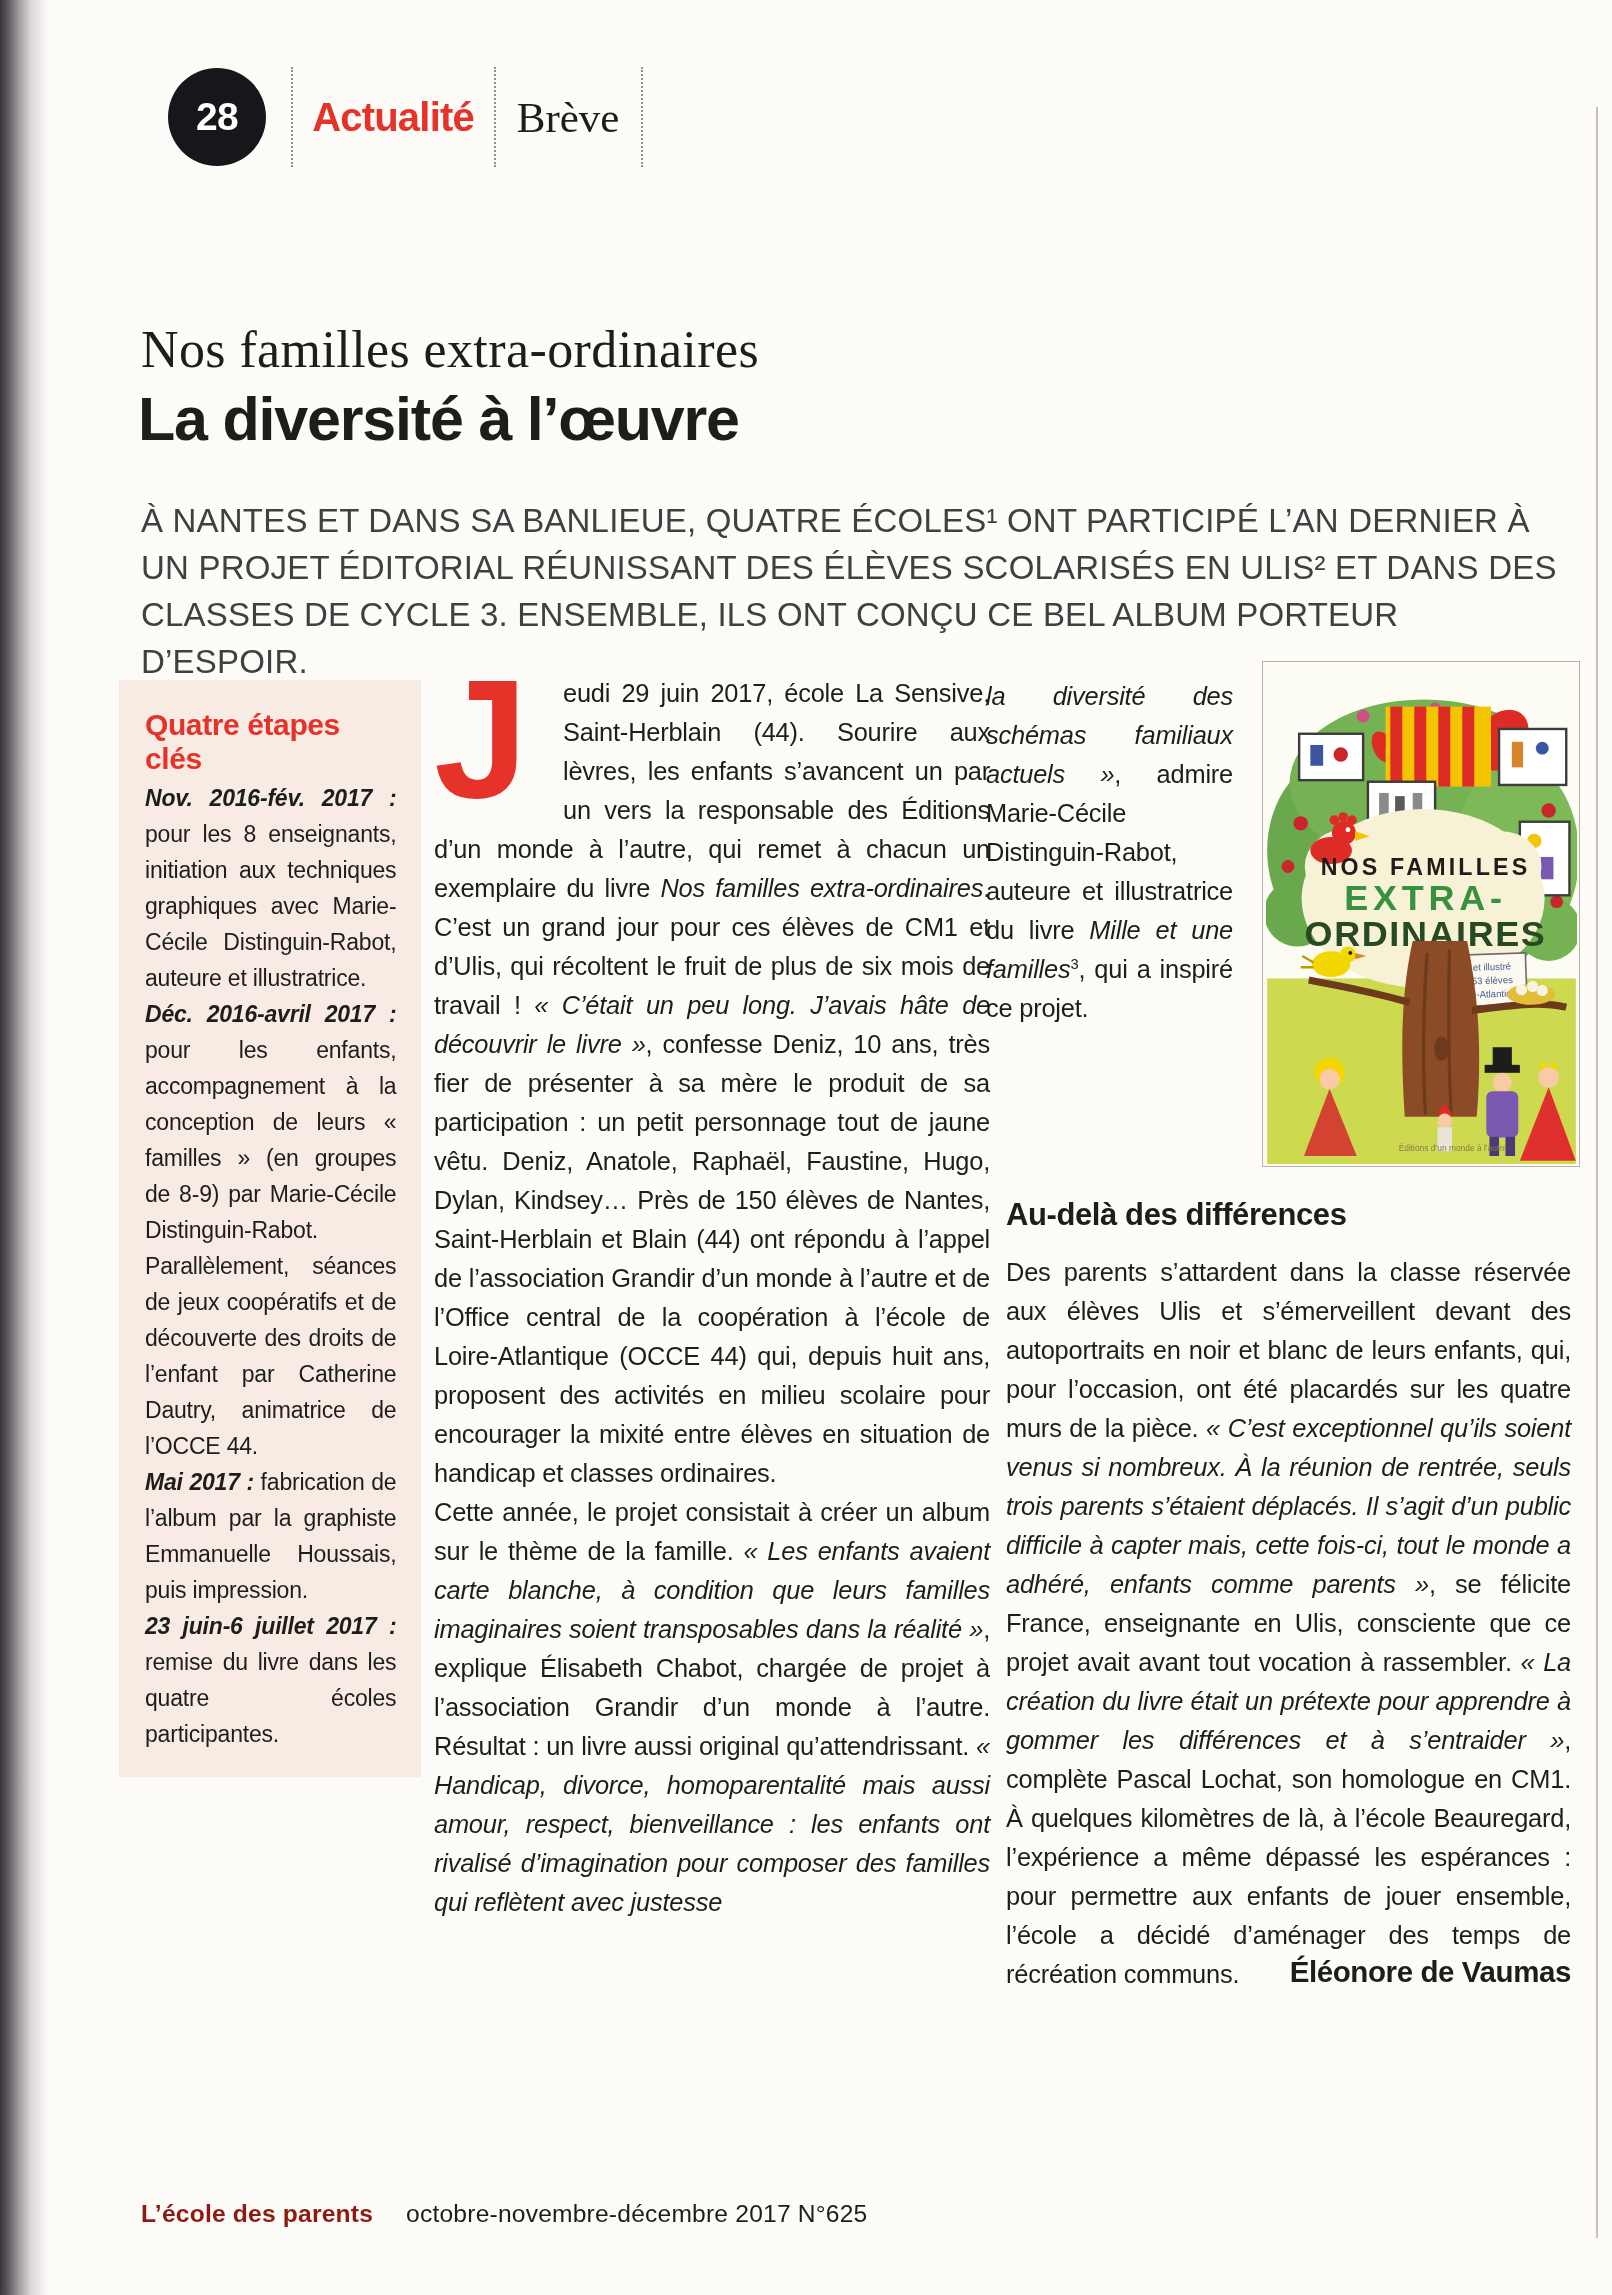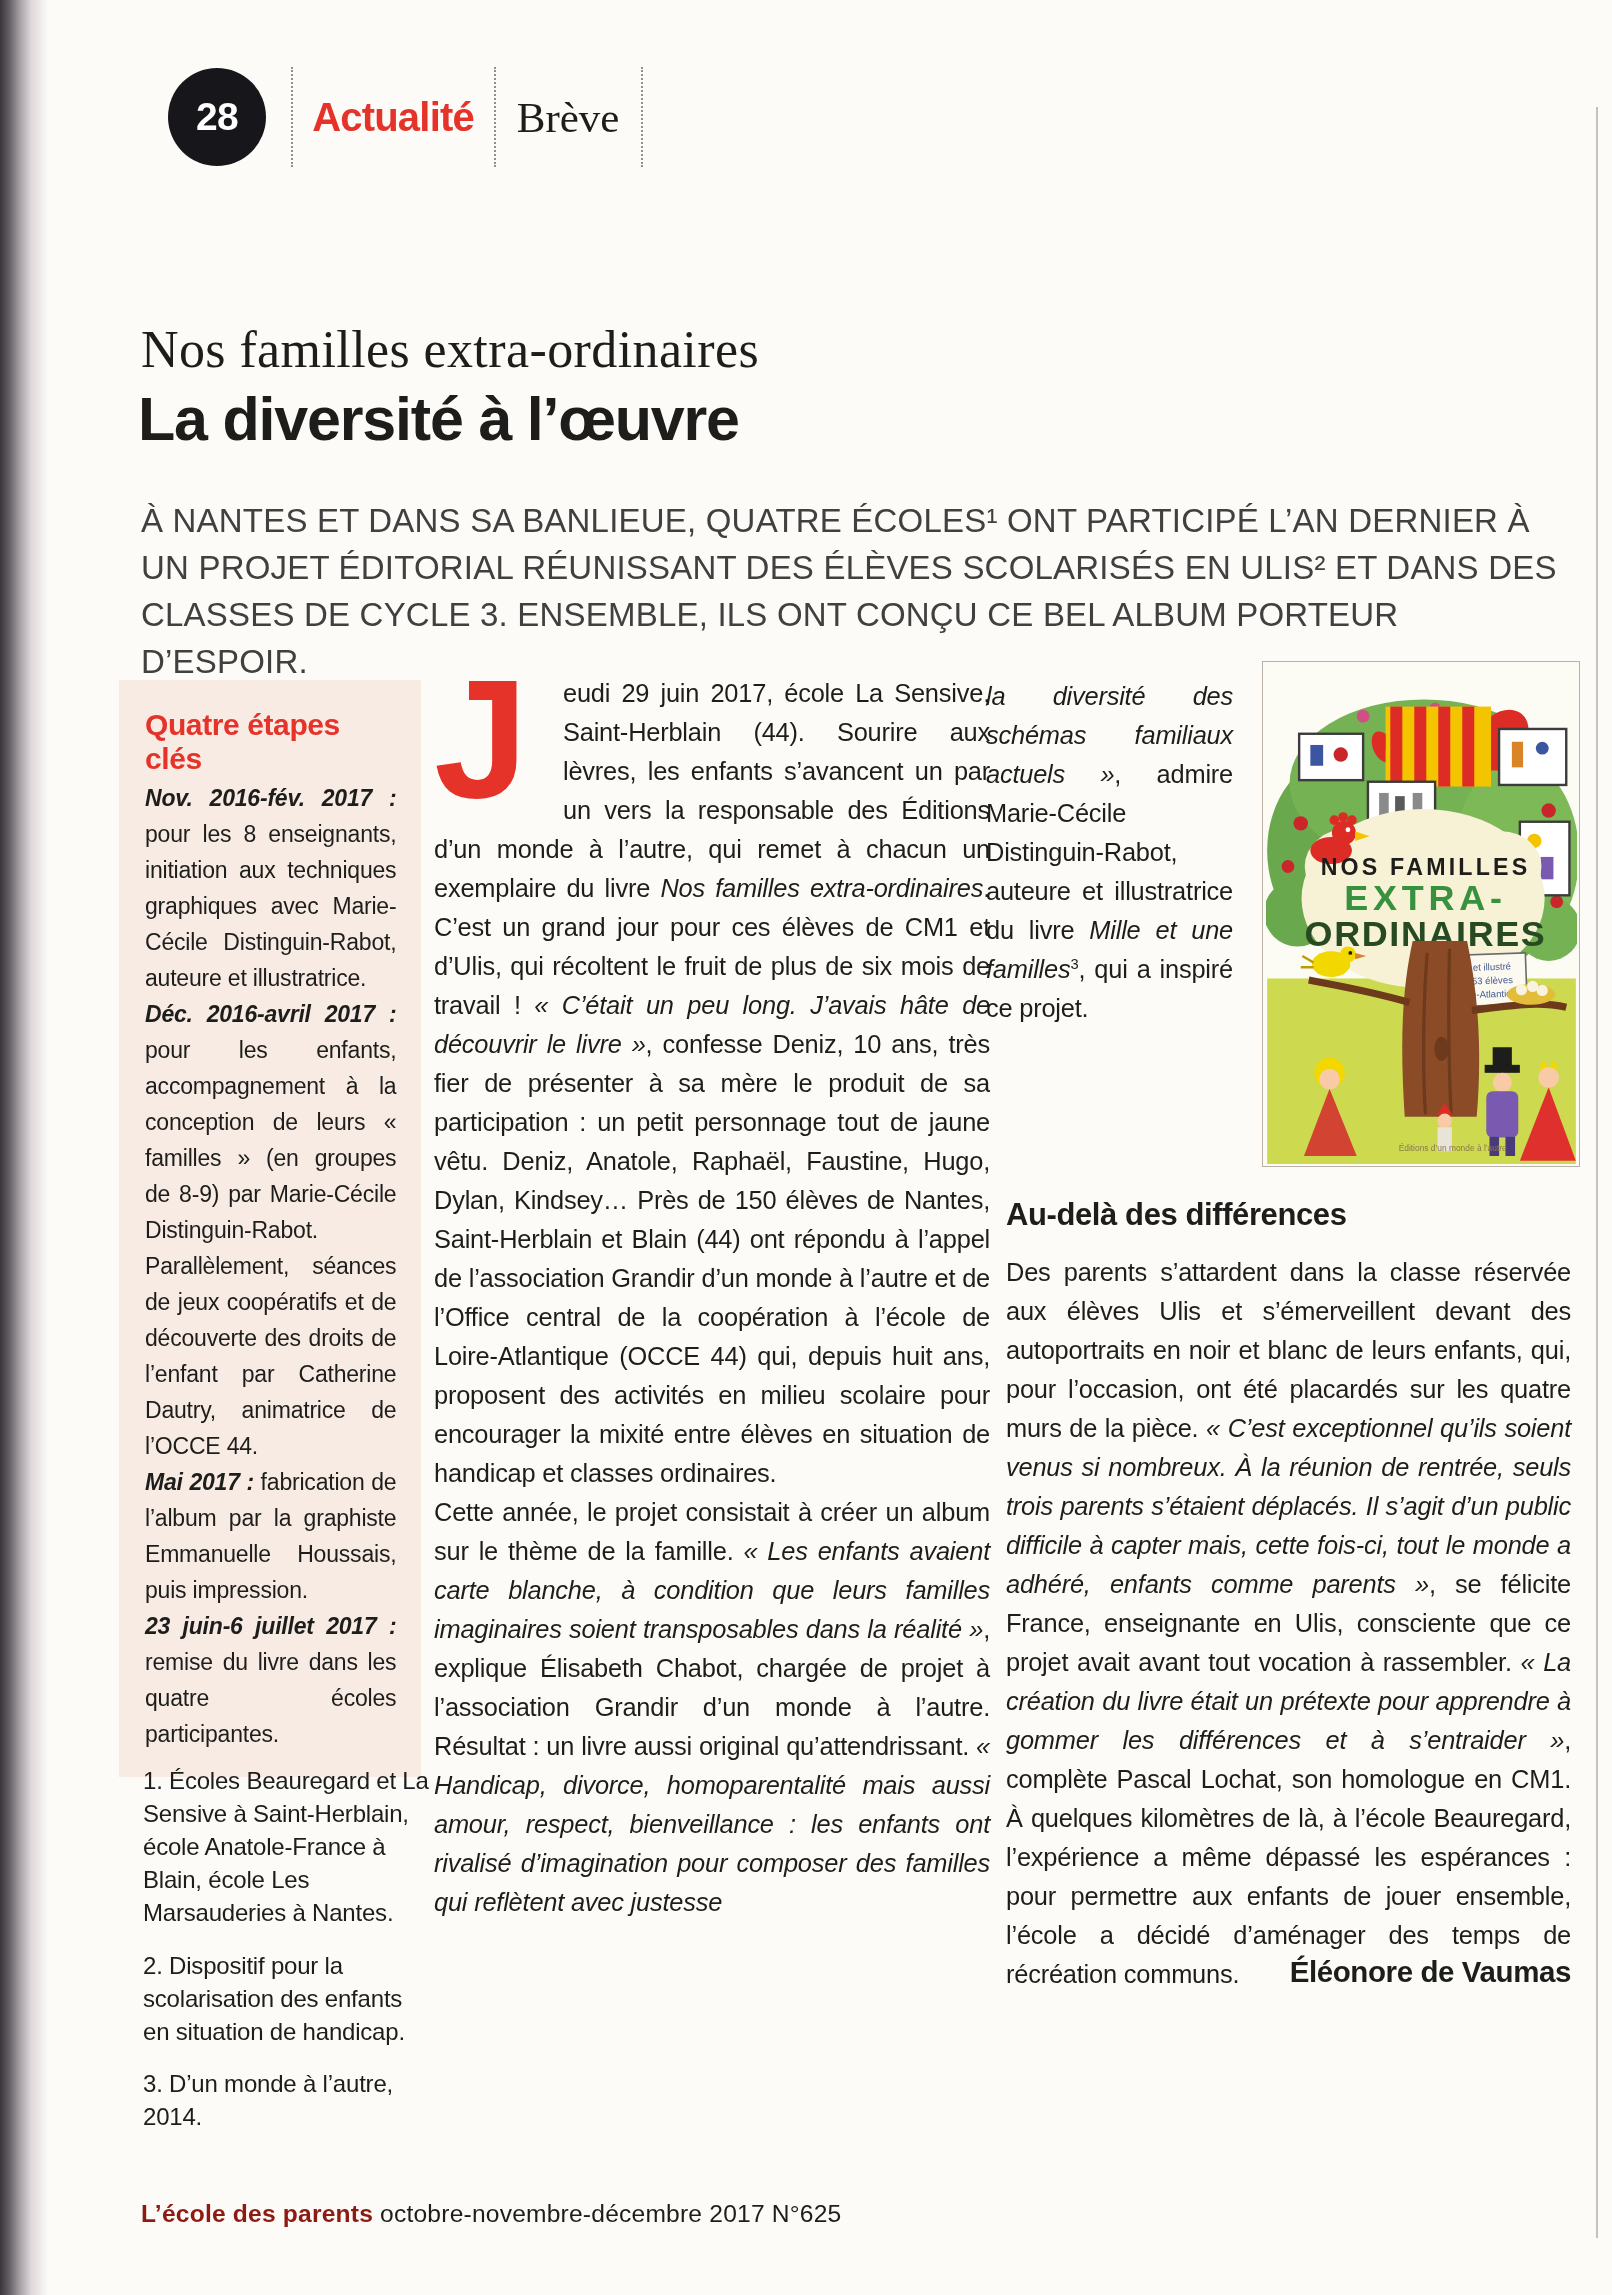--- a/index.html
+++ b/index.html
@@ -55,21 +55,21 @@
   .signature { font-size:29.5px; font-weight:bold; text-align:right; margin-top:-39px; letter-spacing:-0.4px; }
 
   
   .cover { position:absolute; left:1262px; top:661px; width:318px; height:506px;
     border:1.6px solid #b9b1a8; background:#fcfbf4; padding:2.5px; }
   .cover svg { display:block; width:100%; height:100%; }
   svg text { font-family:"Liberation Sans", sans-serif; }
 
   
   .pagefooter { position:absolute; left:141px; top:2200px; font-size:24.6px; letter-spacing:0.2px; }
-  .pagefooter .mag { color:#8d1b12; font-weight:bold; margin-right:7px; }
+  .pagefooter .mag { color:#8d1b12; font-weight:bold; margin-right:33px; }
 </style>
 </head>
 <body>
 
 <div class="page">
   <div class="scan-left"></div>
   <div class="scan-right"></div>
 
   <header class="masthead">
     <div class="pagenum-circle">
@@ -87,25 +87,20 @@
   <p class="standfirst">À NANTES ET DANS SA BANLIEUE, QUATRE ÉCOLES¹ ONT PARTICIPÉ L’AN DERNIER À UN PROJET ÉDITORIAL RÉUNISSANT DES ÉLÈVES SCOLARISÉS EN ULIS² ET DANS DES CLASSES DE CYCLE 3. ENSEMBLE, ILS ONT CONÇU CE BEL ALBUM PORTEUR D’ESPOIR.</p>
 
   <aside class="sidebar">
     <h2>Quatre étapes clés</h2>
     <p class="entry"><span class="lead">Nov. 2016-fév. 2017 :</span><span> pour les 8 enseignants, initiation aux techniques graphiques avec Marie-Cécile Distinguin-Rabot, auteure et illustratrice.</span></p>
     <p class="entry"><span class="lead">Déc. 2016-avril 2017 :</span><span> pour les enfants, accompagnement à la conception de leurs « familles » (en groupes de 8-9) par Marie-Cécile Distinguin-Rabot. Parallèlement, séances de jeux coopératifs et de découverte des droits de l’enfant par Catherine Dautry, animatrice de l’OCCE 44.</span></p>
     <p class="entry"><span class="lead">Mai 2017 :</span><span> fabrication de l’album par la graphiste Emmanuelle Houssais, puis impression.</span></p>
     <p class="entry"><span class="lead">23 juin-6 juillet 2017 :</span><span> remise du livre dans les quatre écoles participantes.</span></p>
   </aside>
 
-  <div class="footnotes">
-    <p>1. Écoles Beauregard et La Sensive à Saint-Herblain, école Anatole-France à Blain, école Les Marsauderies à Nantes.</p>
-    <p>2. Dispositif pour la scolarisation des enfants en situation de handicap.</p>
-    <p>3. D’un monde à l’autre, 2014.</p>
-  </div>
 
   <div class="col1 body-text">
     <p class="p"><span class="dropcap">J</span><span>eudi 29 juin 2017, école La Sensive, Saint-Herblain (44). Sourire aux lèvres, les enfants s’avancent un par un vers la responsable des Éditions d’un monde à l’autre, qui remet à chacun un exemplaire du livre </span><span class="it">Nos familles extra-ordinaires</span><span>. C’est un grand jour pour ces élèves de CM1 et d’Ulis, qui récoltent le fruit de plus de six mois de travail ! </span><span class="it">« C’était un peu long. J’avais hâte de découvrir le livre »</span><span>, confesse Deniz, 10 ans, très fier de présenter à sa mère le produit de sa participation : un petit personnage tout de jaune vêtu. Deniz, Anatole, Raphaël, Faustine, Hugo, Dylan, Kindsey… Près de 150 élèves de Nantes, Saint-Herblain et Blain (44) ont répondu à l’appel de l’association Grandir d’un monde à l’autre et de l’Office central de la coopération à l’école de Loire-Atlantique (OCCE 44) qui, depuis huit ans, proposent des activités en milieu scolaire pour encourager la mixité entre élèves en situation de handicap et classes ordinaires.</span></p>
     <p class="p"><span>Cette année, le projet consistait à créer un album sur le thème de la famille. </span><span class="it">« Les enfants avaient carte blanche, à condition que leurs familles imaginaires soient transposables dans la réalité »</span><span>, explique Élisabeth Chabot, chargée de projet à l’association Grandir d’un monde à l’autre. Résultat : un livre aussi original qu’attendrissant. </span><span class="it">« Handicap, divorce, homoparentalité mais aussi amour, respect, bienveillance : les enfants ont rivalisé d’imagination pour composer des familles qui reflètent avec justesse </span></p>
   </div>
 
   <div class="col2 body-text">
     <p class="p"><span class="it">la diversité des schémas familiaux actuels »</span><span>, admire Marie-Cécile Distinguin-Rabot, auteure et illustratrice du livre </span><span class="it">Mille et une familles</span><sup>3</sup><span>, qui a inspiré ce projet.</span></p>
   </div>
 

